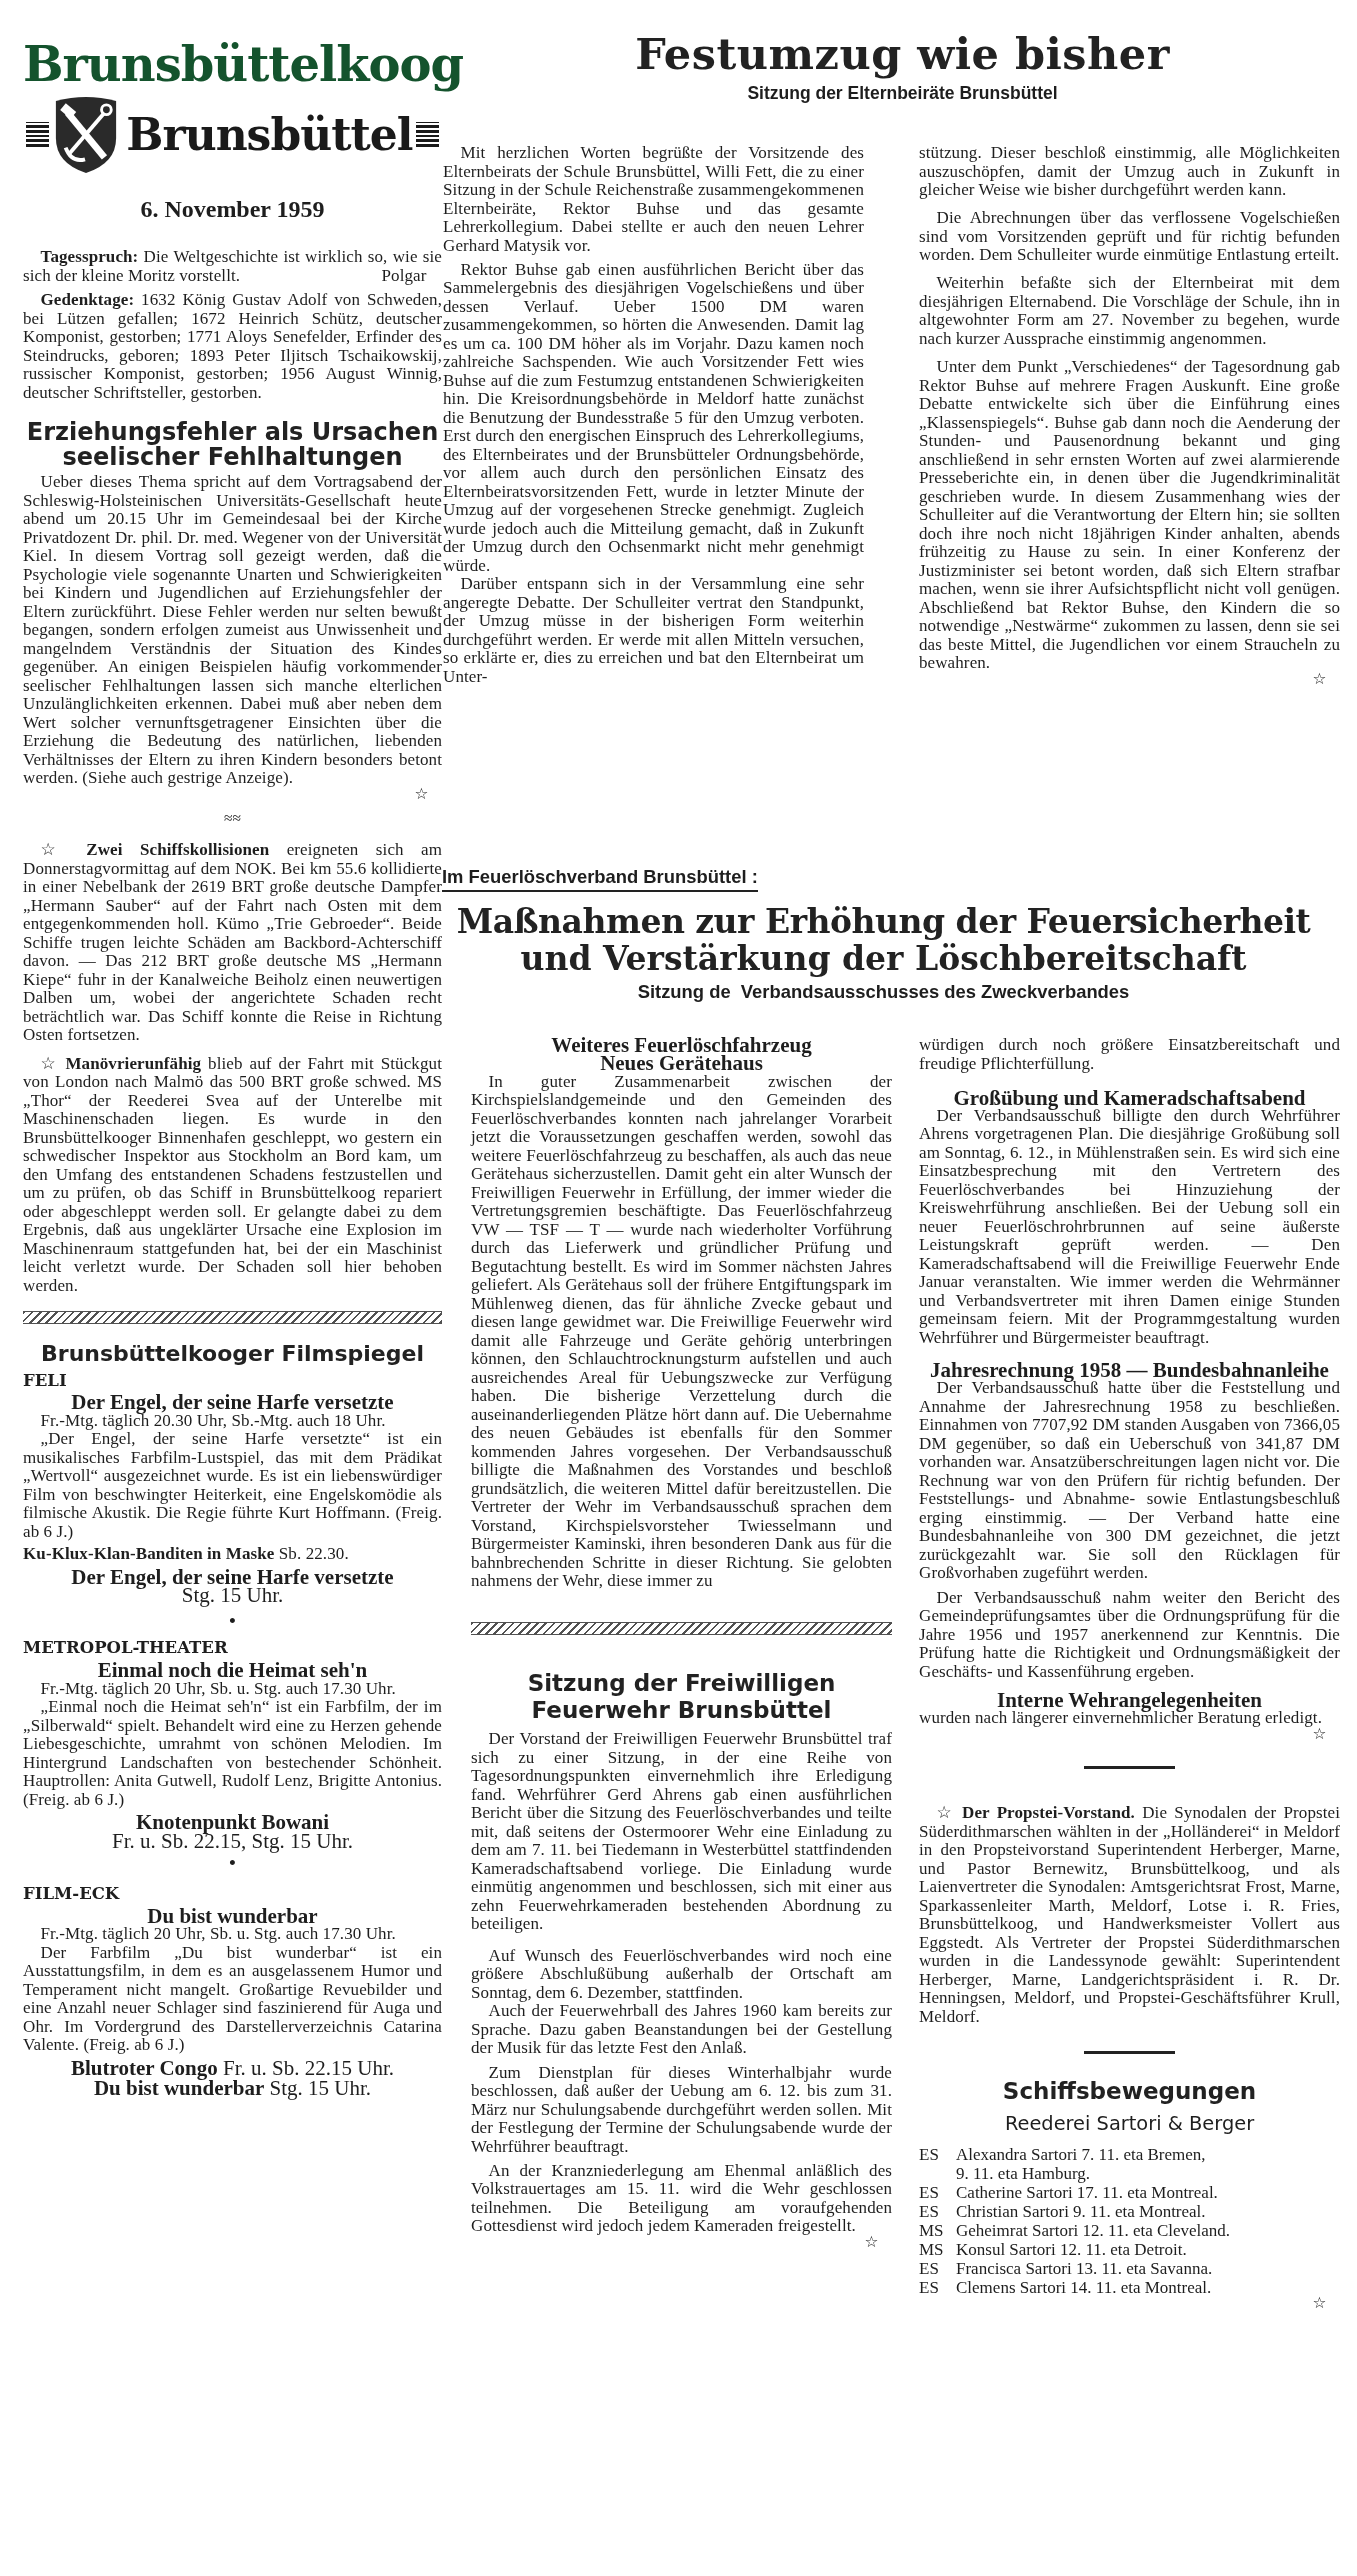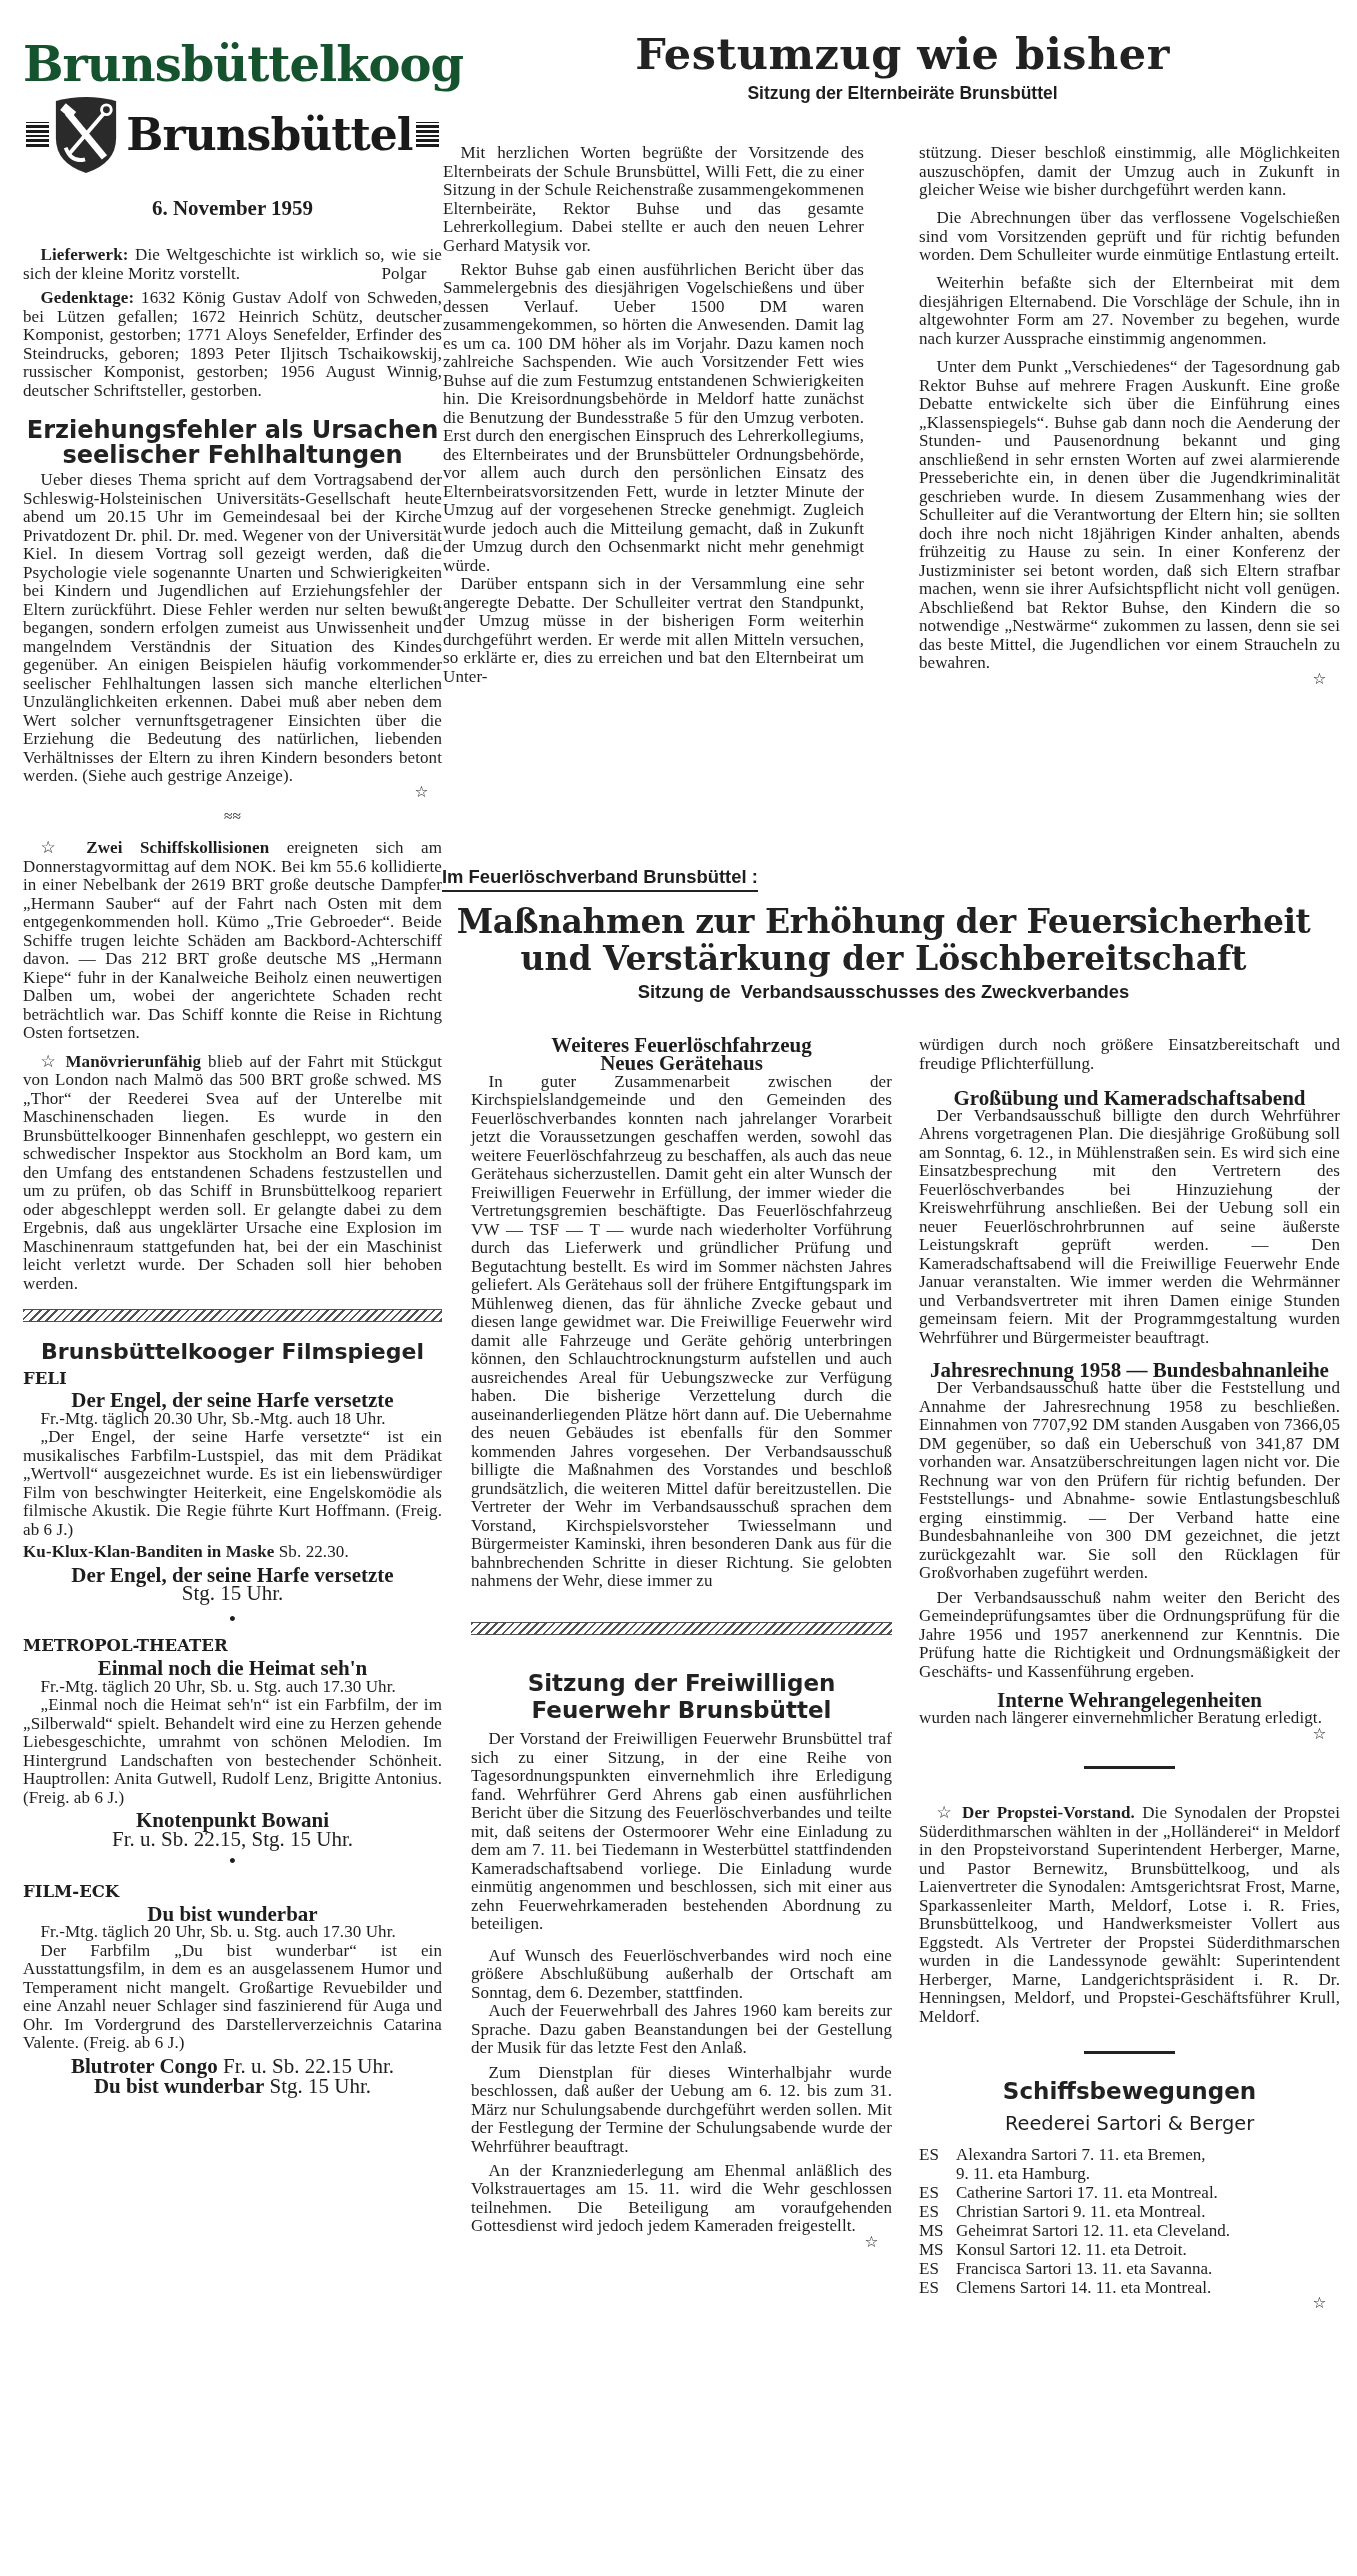--- a/index.html
+++ b/index.html
@@ -39,25 +39,25 @@
           <line x1="16" y1="18" x2="54" y2="64" stroke="#fff" stroke-width="7"></line>
           <rect x="10" y="12" width="14" height="9" fill="#fff" transform="rotate(40 17 16)"></rect>
           <line x1="54" y1="18" x2="18" y2="60" stroke="#fff" stroke-width="4"></line>
           <path d="M14 54 Q20 70 34 66" stroke="#fff" stroke-width="4" fill="none"></path>
           <circle cx="56" cy="15" r="5" stroke="#fff" stroke-width="3" fill="none"></circle>
         </svg>
       </span>
       <span style="font-family:'DejaVu Serif',serif; font-weight:bold; font-size:44px; line-height:48px; letter-spacing:-1px; margin-left:5.8px; color:#1a1a1a;">Brunsbüttel</span>
       <span style="display:inline-block; width:23px; height:25px; background:repeating-linear-gradient(0deg,#1a1a1a 0 2.9px,#fff 2.9px 4.8px); margin-left:3.9px;"></span>
     </div>
-    <div style="font-family:'Liberation Serif',serif; font-weight:bold; font-size:21px; margin-top:21.3px;">6. November 1959</div>
+    <div style="font-family:'Liberation Serif',serif; font-weight:bold; font-size:24px; margin-top:21.3px;">6. November 1959</div>
   </div>
 
   <div style="margin-top:25px;">
-    <p class="p"><span class="b">Lieferwerk:</span><span> Die Weltgeschichte ist wirklich so, wie sie sich der kleine Moritz vorstellt.</span></p>
+    <p class="p"><span class="b">Tagesspruch:</span><span> Die Weltgeschichte ist wirklich so, wie sie sich der kleine Moritz vorstellt.</span></p>
     <p class="p noind" style="text-align:right; padding-right:15.5px; margin-top:-18.4px;">Polgar</p>
   </div>
   <p class="p" style="margin-top:5.8px;"><span class="b">Gedenktage:</span><span> 1632 König Gustav Adolf von Schweden, bei Lützen gefallen; 1672 Heinrich Schütz, deutscher Komponist, gestorben; 1771 Aloys Senefelder, Erfinder des Steindrucks, geboren; 1893 Peter Iljitsch Tschaikowskij, russischer Komponist, gestorben; 1956 August Winnig, deutscher Schriftsteller, gestorben.</span></p>
 
   <h2 class="hl" style="font-size:24px; line-height:25px; margin-top:17.5px; margin-bottom:3.9px;">Erziehungsfehler als Ursachen seelischer Fehlhaltungen</h2>
   <p class="p">Ueber dieses Thema spricht auf dem Vortragsabend der Schleswig-Holsteinischen Universitäts-Gesellschaft heute abend um 20.15 Uhr im Gemeindesaal bei der Kirche Privatdozent Dr. phil. Dr. med. Wegener von der Universität Kiel. In diesem Vortrag soll gezeigt werden, daß die Psychologie viele sogenannte Unarten und Schwierigkeiten bei Kindern und Jugendlichen auf Erziehungsfehler der Eltern zurückführt. Diese Fehler werden nur selten bewußt begangen, sondern erfolgen zumeist aus Unwissenheit und mangelndem Verständnis der Situation des Kindes gegenüber. An einigen Beispielen häufig vorkommender seelischer Fehlhaltungen lassen sich manche elterlichen Unzulänglichkeiten erkennen. Dabei muß aber neben dem Wert solcher vernunftsgetragener Einsichten über die Erziehung die Bedeutung des natürlichen, liebenden Verhältnisses der Eltern zu ihren Kindern besonders betont werden. (Siehe auch gestrige Anzeige).</p>
   <div class="star">☆</div>
 
   <div class="ctr" style="margin:7.8px 0 13.6px; font-size:15.5px;">≈≈</div>
 

